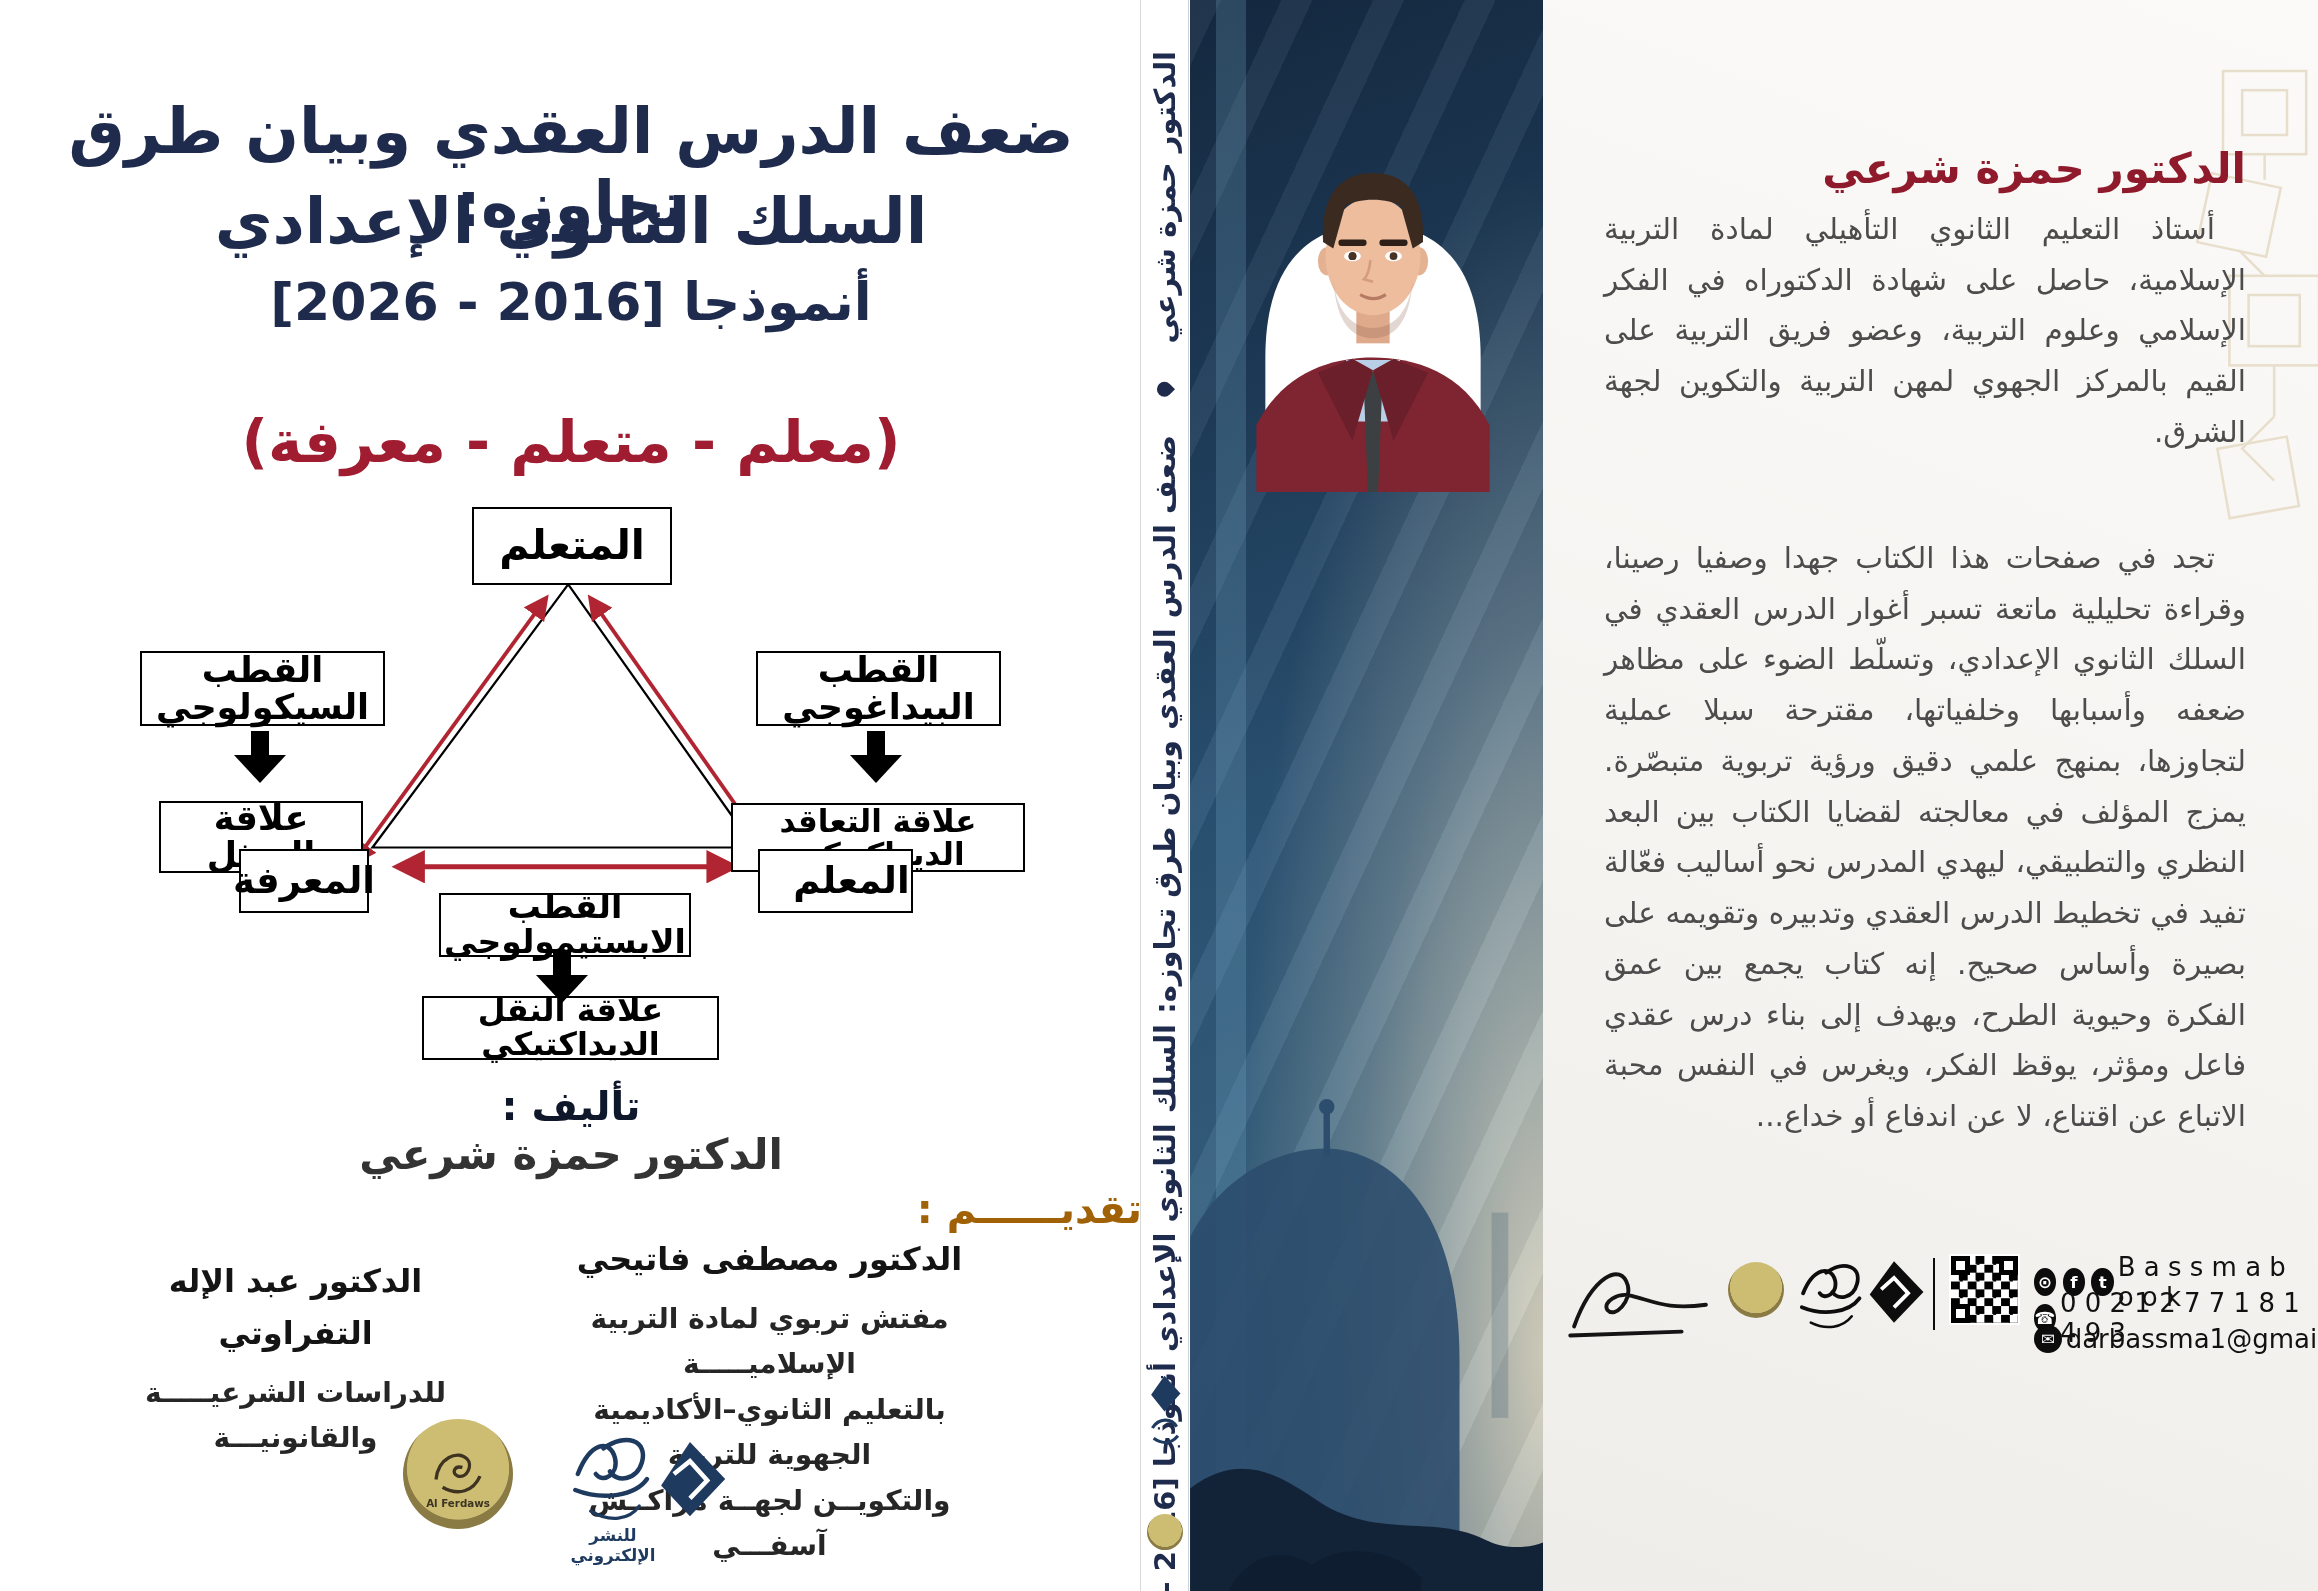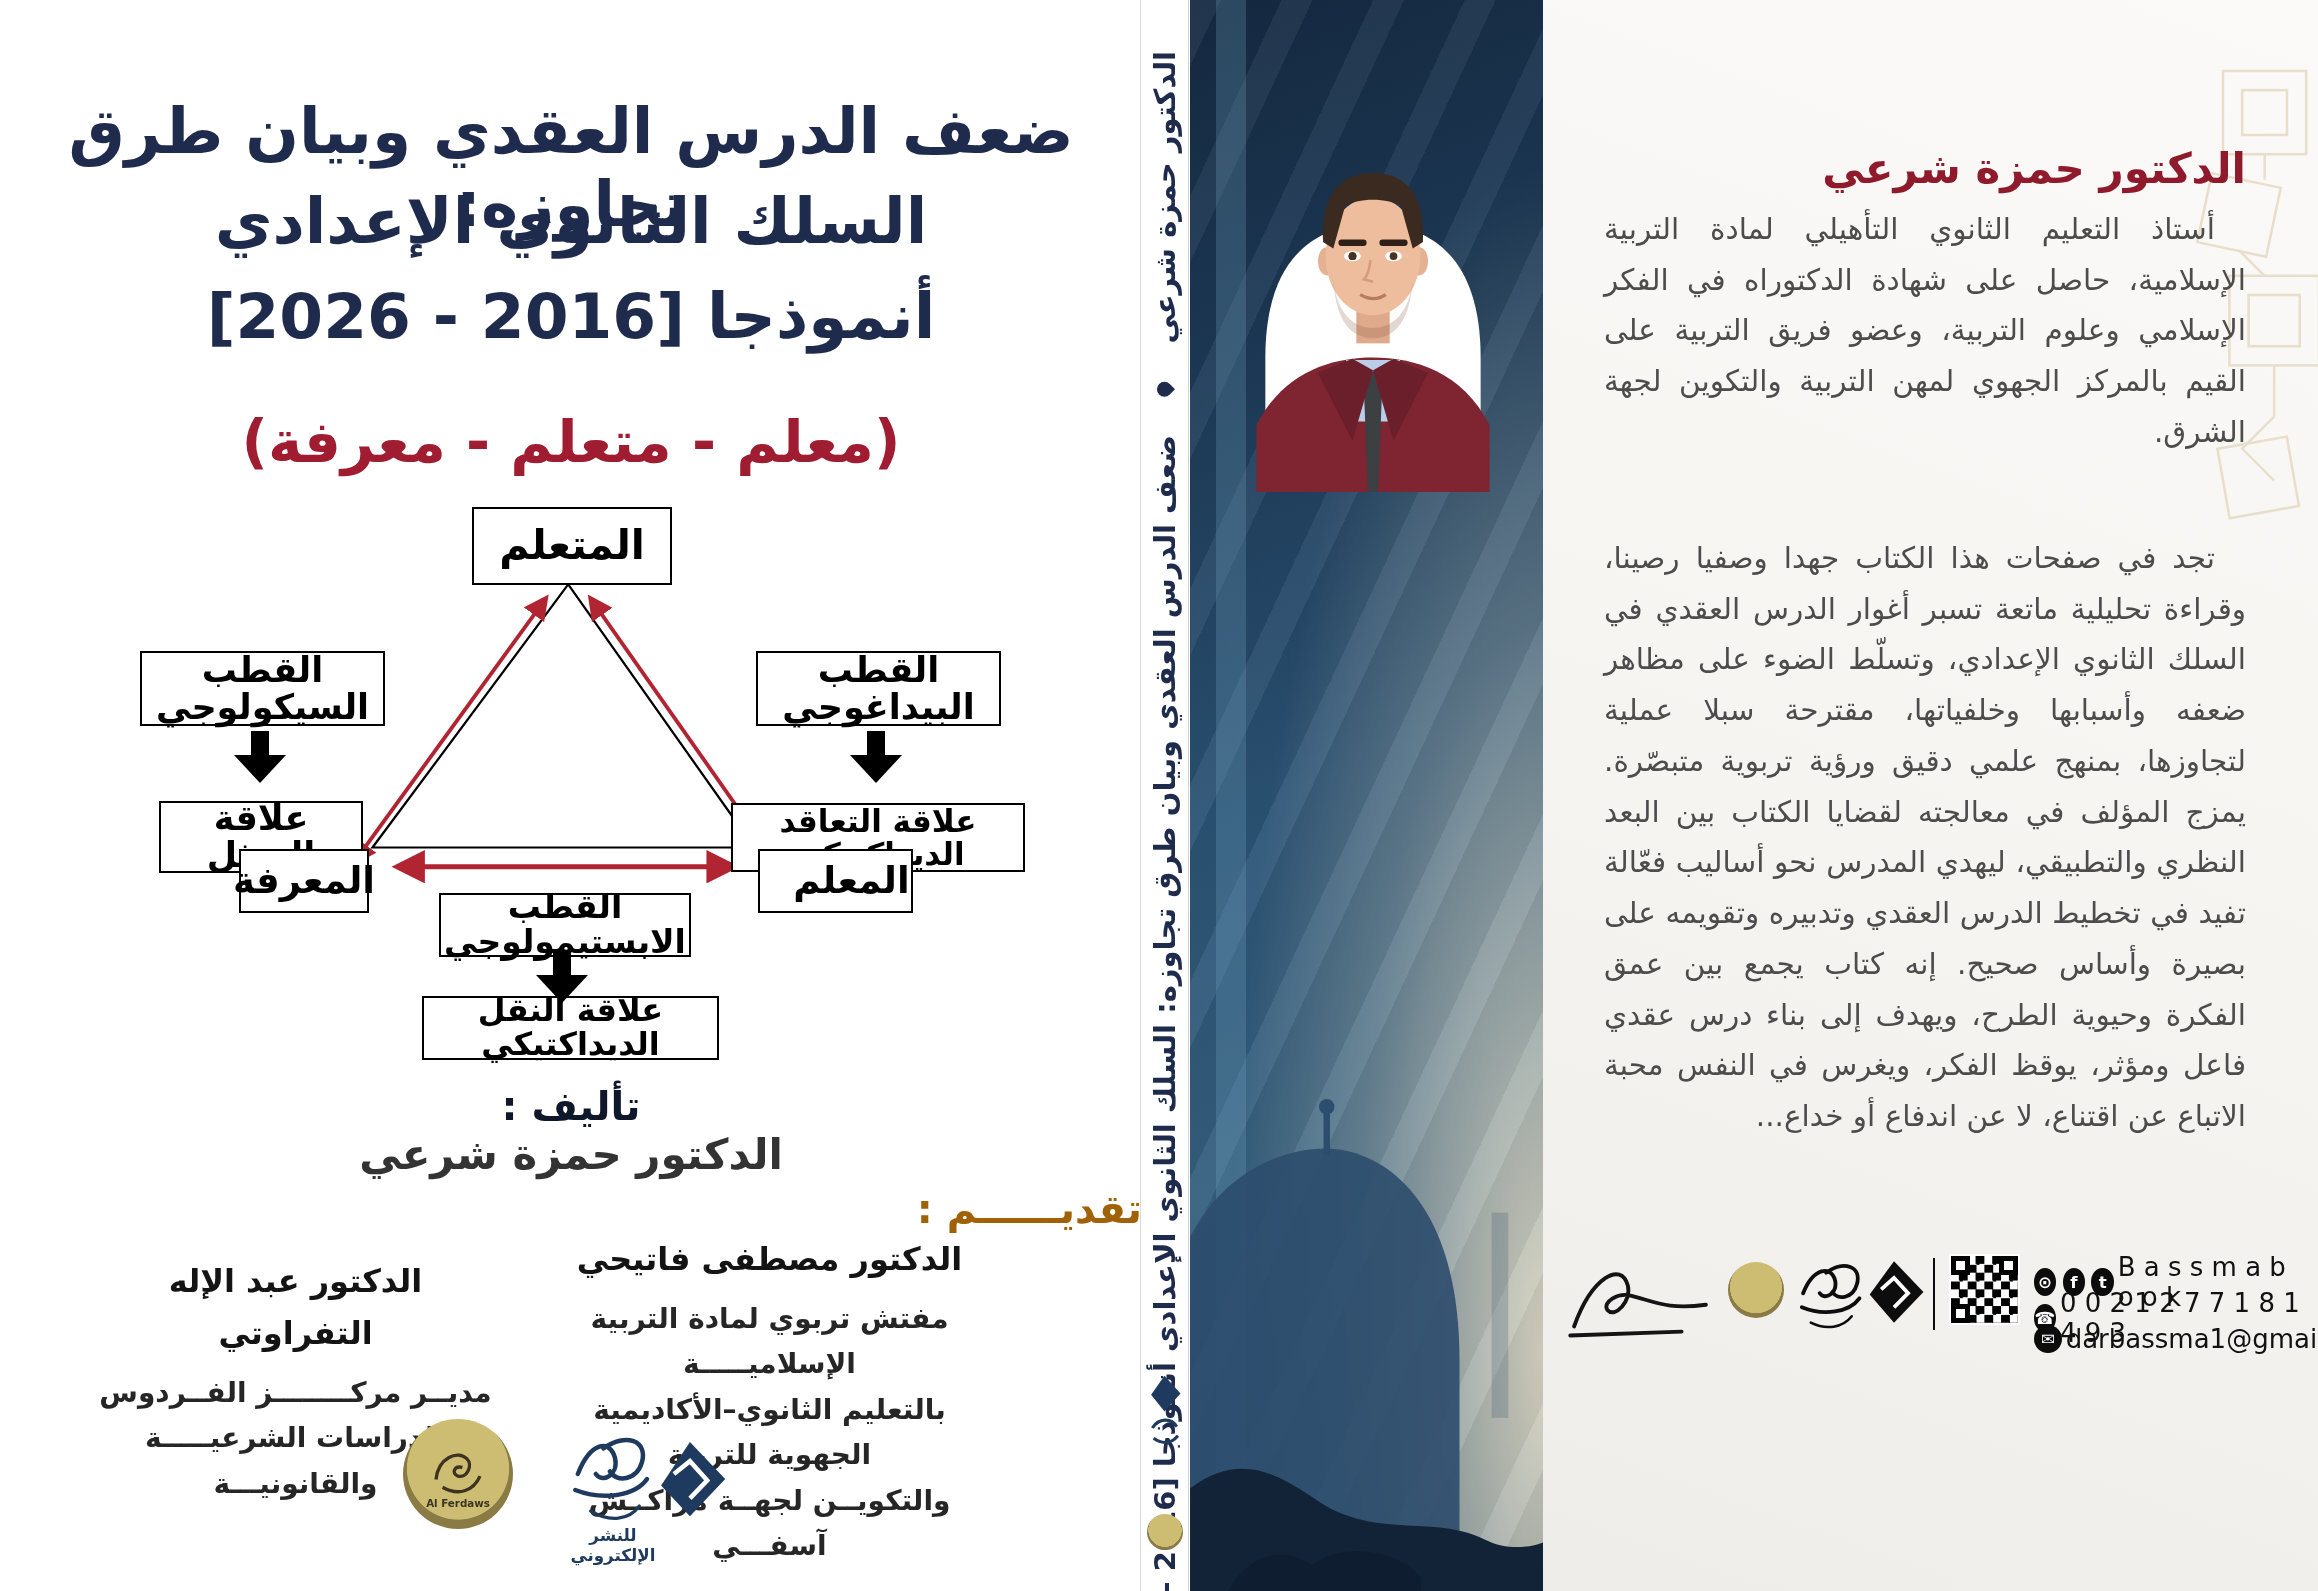--- a/index.html
+++ b/index.html
@@ -63,21 +63,21 @@
 </style>
 </head>
 <body>
 
 <div id="page">
 
   <div class="abs" style="left:0;top:0;width:1140px;height:1591px;background:#fff;">
 
     <div class="abs rtl title-line" style="top:95px;font-size:63px;">ضعف الدرس العقدي وبيان طرق تجاوزه:</div>
     <div class="abs rtl title-line" style="top:185px;font-size:63px;">السلك الثانوي الإعدادي</div>
-    <div class="abs rtl title-line" style="top:280px;font-size:63px;text-align:center;">أنموذجا [2016 - 2026]</div>
+    <div class="abs rtl title-line" style="top:272px;font-size:52px;text-align:center;">أنموذجا [2016 - 2026]</div>
     <div class="abs rtl subtitle-line" style="top:408px;font-size:58px;">(معلم - متعلم - معرفة)</div>
 
     <svg class="abs" style="left:334px;top:565px;" width="462" height="334" viewBox="0 0 720 520">
       <defs>
         <marker id="ra" viewBox="0 0 10 10" refX="8" refY="5" markerWidth="6.5" markerHeight="6.5" orient="auto-start-reverse">
           <path d="M0,0 L10,5 L0,10 z" fill="#b02531"></path>
         </marker>
       </defs>
       <polygon points="365,30 60,440 655,440" fill="none" stroke="#000" stroke-width="3.5"></polygon>
       <line x1="330" y1="52" x2="32" y2="462" stroke="#b02531" stroke-width="6" marker-start="url(#ra)" marker-end="url(#ra)"></line>
@@ -113,21 +113,20 @@
     <div class="abs rtl" style="left:0;top:1186px;width:1142px;font-size:40px;font-weight:bold;color:#a16207;">تقديــــــم :</div>
 
     <div class="abs rtl credit" style="left:545px;top:1234px;width:449px;">
       <div class="cname">الدكتور مصطفى فاتيحي</div>
       <div class="cline">مفتش تربوي لمادة التربية الإسلاميـــــة</div>
       <div class="cline">بالتعليم الثانوي–الأكاديمية الجهوية للتربية</div>
       <div class="cline">والتكويــن لجهــة مراكــش آسفـــي</div>
     </div>
     <div class="abs rtl credit" style="left:90px;top:1256px;width:411px;">
       <div class="cname">الدكتور عبد الإله التفراوتي</div>
-      <div class="cline">مديــر مركــــــــز الفــردوس</div>
       <div class="cline">للدراسات الشرعيـــــة والقانونيـــة</div>
     </div>
 
     <div class="abs coin" style="left:403px;top:1419px;width:110px;height:110px;">
       <svg viewBox="0 0 100 100">
         <path d="M30,55 C32,35 50,28 58,36 C64,42 58,54 50,52 C44,50 46,42 54,44 M36,62 C50,70 64,66 70,52" fill="none" stroke="#3d3320" stroke-width="3"></path>
       </svg>
       <div class="cap" style="font-size:10.3px;">Al Ferdaws</div>
     </div>
     <div class="abs" style="left:565px;top:1429px;width:173px;height:138px;">

